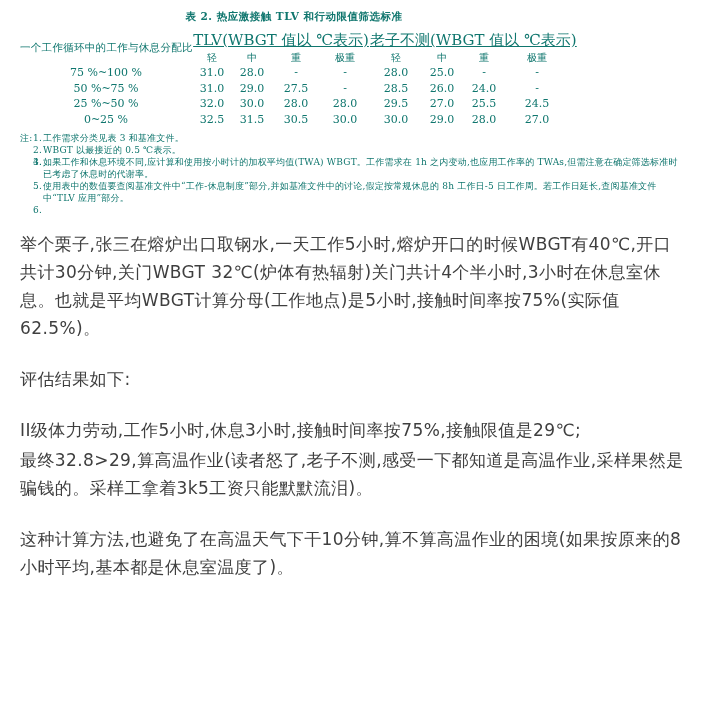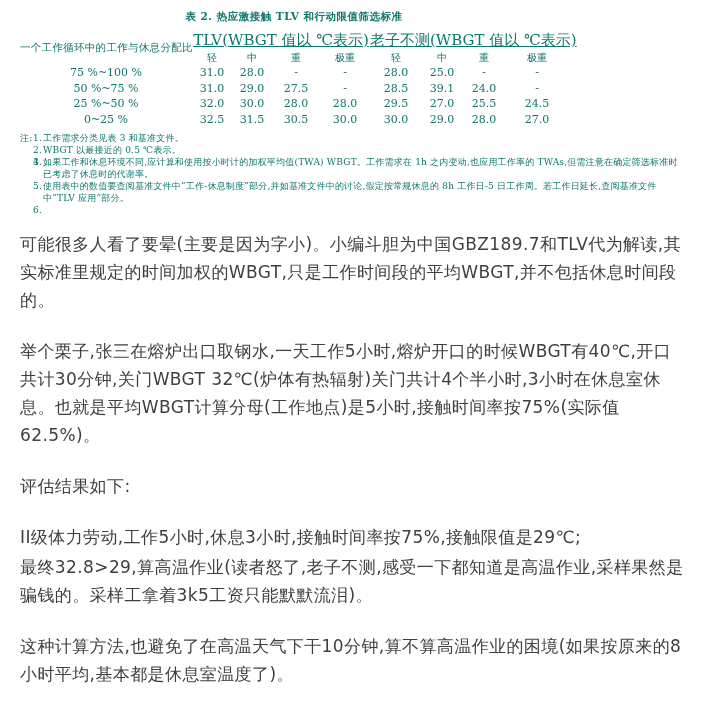--- a/index.html
+++ b/index.html
@@ -118,21 +118,21 @@
         <td class="val">-</td>
         <td class="val">-</td>
       </tr>
       <tr>
         <th class="rlabel">50 %~75 %</th>
         <td class="val">31.0</td>
         <td class="val">29.0</td>
         <td class="val">27.5</td>
         <td class="val">-</td>
         <td class="val">28.5</td>
-        <td class="val">39.1</td>
+        <td class="val">26.0</td>
         <td class="val">24.0</td>
         <td class="val">-</td>
       </tr>
       <tr>
         <th class="rlabel">25 %~50 %</th>
         <td class="val">32.0</td>
         <td class="val">30.0</td>
         <td class="val">28.0</td>
         <td class="val">28.0</td>
         <td class="val">29.5</td>
@@ -175,19 +175,18 @@
       <span class="num">5.</span>
       <span>使用表中的数值要查阅基准文件中“工作-休息制度”部分,并如基准文件中的讨论,假定按常规休息的 8h 工作日-5 日工作周。若工作日延长,查阅基准文件中“TLV 应用”部分。</span>
     </div>
     <div class="note">
       <span class="num">6.</span>
     </div>
   </div>
 </div>
 
 <div class="article">
-  <p>可能很多人看了要晕(主要是因为字小)。小编斗胆为中国GBZ189.7和TLV代为解读,其实标准里规定的时间加权的WBGT,只是工作时间段的平均WBGT,并不包括休息时间段的。</p>
   <p>举个栗子,张三在熔炉出口取钢水,一天工作5小时,熔炉开口的时候WBGT有40℃,开口共计30分钟,关门WBGT 32℃(炉体有热辐射)关门共计4个半小时,3小时在休息室休息。也就是平均WBGT计算分母(工作地点)是5小时,接触时间率按75%(实际值62.5%)。</p>
   <p>评估结果如下:</p>
   <p class="tight">II级体力劳动,工作5小时,休息3小时,接触时间率按75%,接触限值是29℃;</p>
   <p>最终32.8&gt;29,算高温作业(读者怒了,老子不测,感受一下都知道是高温作业,采样果然是骗钱的。采样工拿着3k5工资只能默默流泪)。</p>
   <p class="last">这种计算方法,也避免了在高温天气下干10分钟,算不算高温作业的困境(如果按原来的8小时平均,基本都是休息室温度了)。</p>
 </div>
 
 </body></html>

